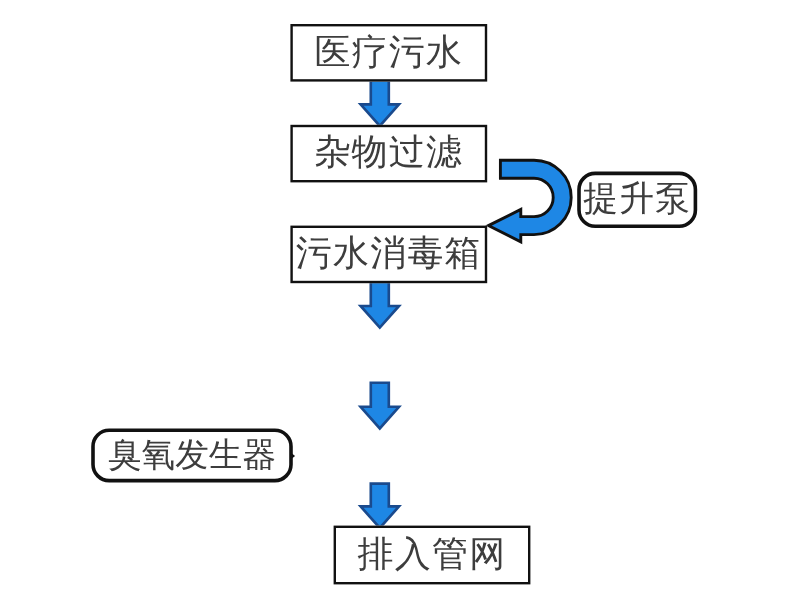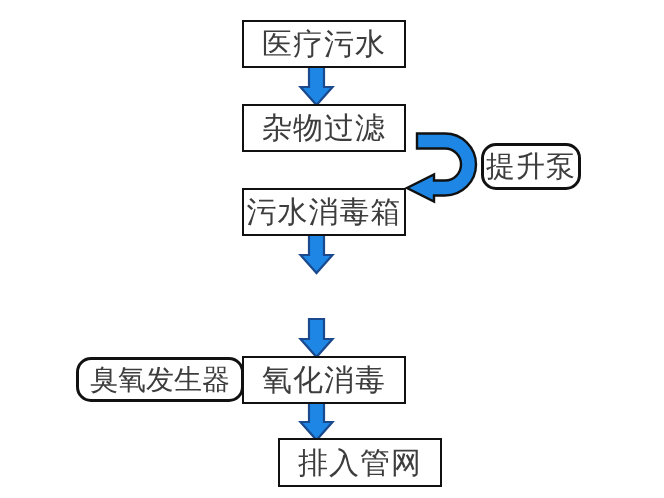--- a/index.html
+++ b/index.html
@@ -72,21 +72,18 @@
 
   <div class="node n-tank">
     <span>污水消毒箱</span>
   </div>
 
 
   <div class="node rounded n-ozone">
     <span>臭氧发生器</span>
   </div>
 
-  <div class="node n-oxidation">
-    <span>氧化消毒</span>
-  </div>
 
   <div class="node n-discharge">
     <span>排入管网</span>
   </div>
 
 </div>
 
 </body></html>

